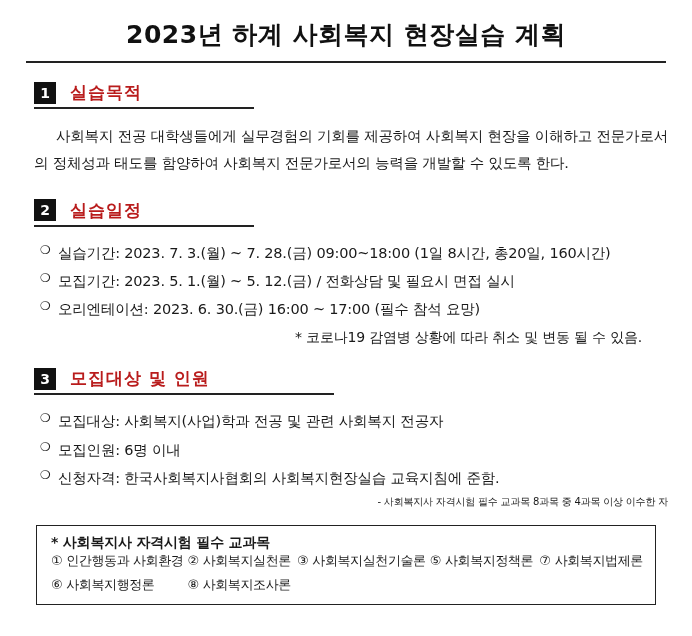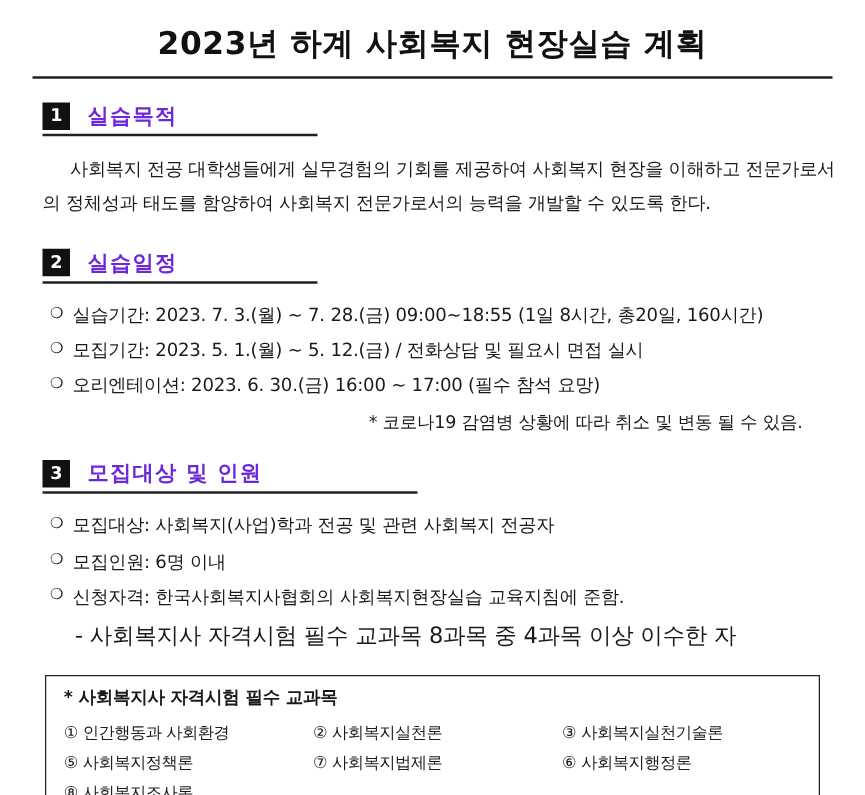--- a/index.html
+++ b/index.html
@@ -53,21 +53,21 @@
     color: #fff;
     font-weight: bold;
     font-size: 14px;
     margin-right: 14px;
     flex: 0 0 auto;
   }
   .sec-title {
     font-size: 17px;
     font-weight: bold;
     letter-spacing: 1px;
-    color: #6d28d9;
+    color: #b91c1c;
     padding-right: 10px;
   }
   .sec-underline {
     height: 0;
     border-bottom: 2px solid #222;
     margin: 3px 0 0 10px;
     width: 220px;
   }
   .sec-underline.w2 { width: 220px; }
   .sec-underline.w3 { width: 300px; }
@@ -99,41 +99,42 @@
     top: 0;
     font-size: 12px;
   }
   .note-right {
     text-align: right;
     font-size: 14px;
     margin: 6px 26px 0 0;
     letter-spacing: -0.2px;
   }
   .sub-dash {
-    font-size: 18px;
+    font-size: 10px;
     line-height: 1.9;
     padding-left: 36px;
     letter-spacing: -0.2px;
     white-space: nowrap;
+    text-align: right;
   }
   
   .subject-box {
     border: 1px solid #222;
     margin: 14px 12px 0 12px;
     padding: 8px 10px 10px 14px;
   }
   .box-title {
     font-size: 14px;
     font-weight: bold;
-    margin-bottom: 10px;
+    margin-bottom: 0;
     letter-spacing: -0.2px;
   }
   .subj-grid {
     display: grid;
-    grid-template-columns: 1fr 1fr 1fr;
+    grid-template-columns: 1fr 1fr 1fr 1fr 1fr;
     row-gap: 6px;
     column-gap: 4px;
   }
   .subj {
     font-size: 13px;
     letter-spacing: -0.4px;
     white-space: nowrap;
   }
   .subj .cnum { margin-right: 4px; }
   .sp-2 { margin-top: 22px; }
@@ -158,21 +159,21 @@
 
   <div class="sp-2">
     <div class="section-head">
       <span class="sec-num">2</span>
       <span class="sec-title">실습일정</span>
     </div>
     <div class="sec-underline w2"></div>
     <ul class="bullet-list">
       <li>
         <span class="mk">❍</span>
-        <span>실습기간: 2023. 7. 3.(월) ~ 7. 28.(금) 09:00~18:55 (1일 8시간, 총20일, 160시간)</span>
+        <span>실습기간: 2023. 7. 3.(월) ~ 7. 28.(금) 09:00~18:00 (1일 8시간, 총20일, 160시간)</span>
       </li>
       <li>
         <span class="mk">❍</span>
         <span>모집기간: 2023. 5. 1.(월) ~ 5. 12.(금) / 전화상담 및 필요시 면접 실시</span>
       </li>
       <li>
         <span class="mk">❍</span>
         <span>오리엔테이션: 2023. 6. 30.(금) 16:00 ~ 17:00 (필수 참석 요망)</span>
       </li>
     </ul>

